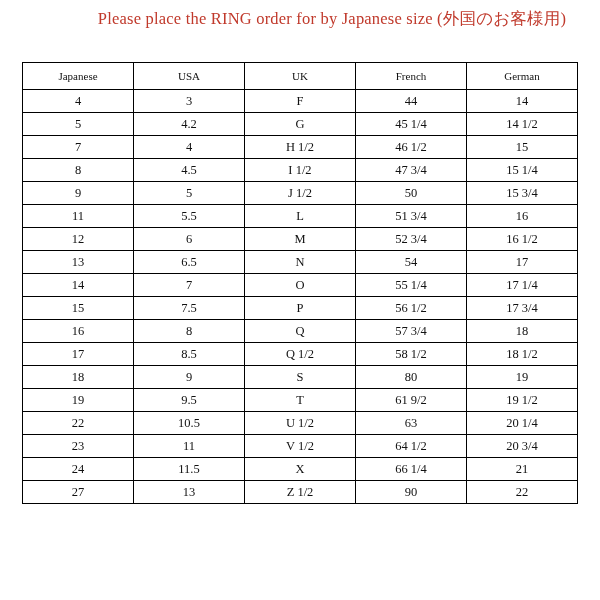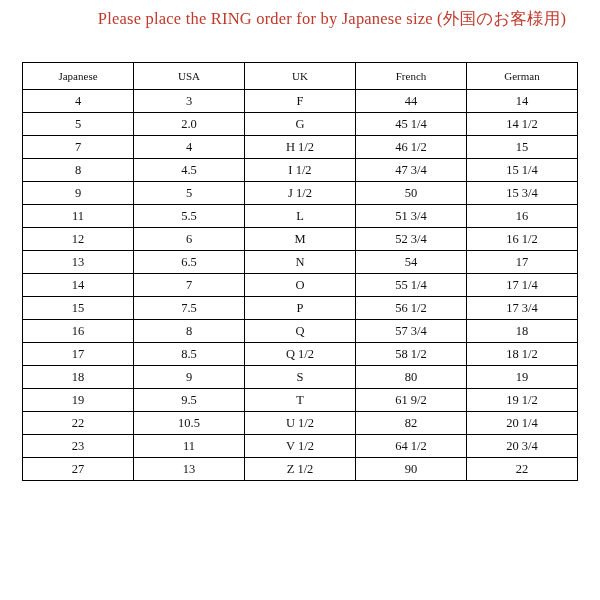--- a/index.html
+++ b/index.html
@@ -85,21 +85,21 @@
       <tbody>
         <tr>
           <td>4</td>
           <td>3</td>
           <td>F</td>
           <td>44</td>
           <td>14</td>
         </tr>
         <tr>
           <td>5</td>
-          <td>2.0</td>
+          <td>4.2</td>
           <td>G</td>
           <td>45 1/4</td>
           <td>14 1/2</td>
         </tr>
         <tr>
           <td>7</td>
           <td>4</td>
           <td>H 1/2</td>
           <td>46 1/2</td>
           <td>15</td>
@@ -178,31 +178,38 @@
           <td>19</td>
           <td>9.5</td>
           <td>T</td>
           <td>61 9/2</td>
           <td>19 1/2</td>
         </tr>
         <tr>
           <td>22</td>
           <td>10.5</td>
           <td>U 1/2</td>
-          <td>82</td>
+          <td>63</td>
           <td>20 1/4</td>
         </tr>
         <tr>
           <td>23</td>
           <td>11</td>
           <td>V 1/2</td>
           <td>64 1/2</td>
           <td>20 3/4</td>
         </tr>
         <tr>
+          <td>24</td>
+          <td>11.5</td>
+          <td>X</td>
+          <td>66 1/4</td>
+          <td>21</td>
+        </tr>
+        <tr>
           <td>27</td>
           <td>13</td>
           <td>Z 1/2</td>
           <td>90</td>
           <td>22</td>
         </tr>
       </tbody>
     </table>
   </div>
 

